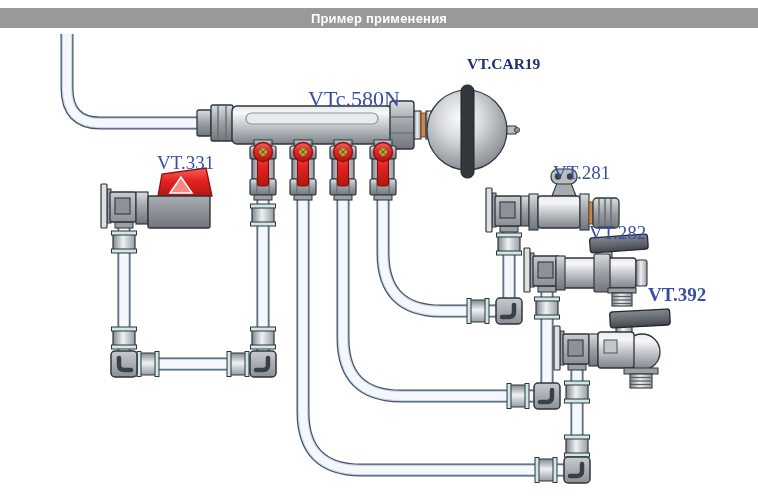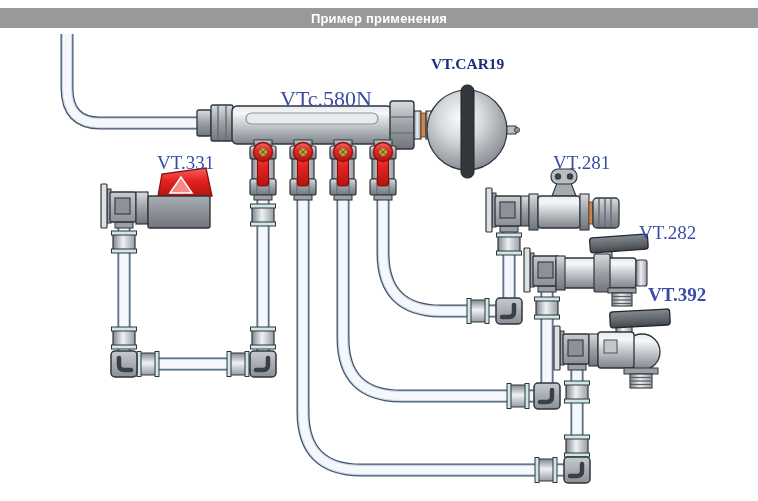--- a/index.html
+++ b/index.html
@@ -14,22 +14,22 @@
   }
   #header-bar span {
     color:#ffffff; font-size:13px; font-weight:bold; letter-spacing:0.2px;
     font-family:"Liberation Sans", sans-serif;
   }
   #diagram-svg { position:absolute; left:0; top:0; }
   .lbl {
     position:absolute; font-family:"Liberation Serif", serif;
     color:#3a4da6; font-size:19px; white-space:nowrap;
   }
-  .lbl-big { font-size:22px; }
-  .lbl-bold { font-size:15.5px; font-weight:bold; color:#1d2d78; }
+  .lbl-big { font-size:22px;margin-left:28px; }
+  .lbl-bold { font-size:15.5px; font-weight:bold; color:#1d2d78;margin-left:36px; }
 </style>
 </head>
 <body>
 
 <div id="screen">
 
   <svg id="diagram-svg" width="758" height="501" viewBox="0 0 758 501">
     <defs>
       <linearGradient id="gMetalH" x1="0" y1="0" x2="1" y2="0">
         <stop offset="0" stop-color="#81878e"></stop>
@@ -307,17 +307,17 @@
     </g>
   </svg>
 
   <div id="header-bar">
     <span>Пример применения</span>
   </div>
 
   <span class="lbl lbl-big" style="left:280px; top:86px;">VTc.580N</span>
   <span class="lbl lbl-bold" style="left:431px; top:55px;">VT.CAR19</span>
   <span class="lbl" style="left:157px; top:152px;">VT.331</span>
-  <span class="lbl" style="left:553px; top:152px;">VT.281</span>
-  <span class="lbl" style="left:639px; top:222px;">VT.282</span>
+  <span class="lbl" style="left:553px; top:162px;">VT.281</span>
+  <span class="lbl" style="left:589px; top:222px;">VT.282</span>
   <span class="lbl" style="left:648px; top:284px;font-weight:bold;">VT.392</span>
 
 </div>
 
 </body></html>

